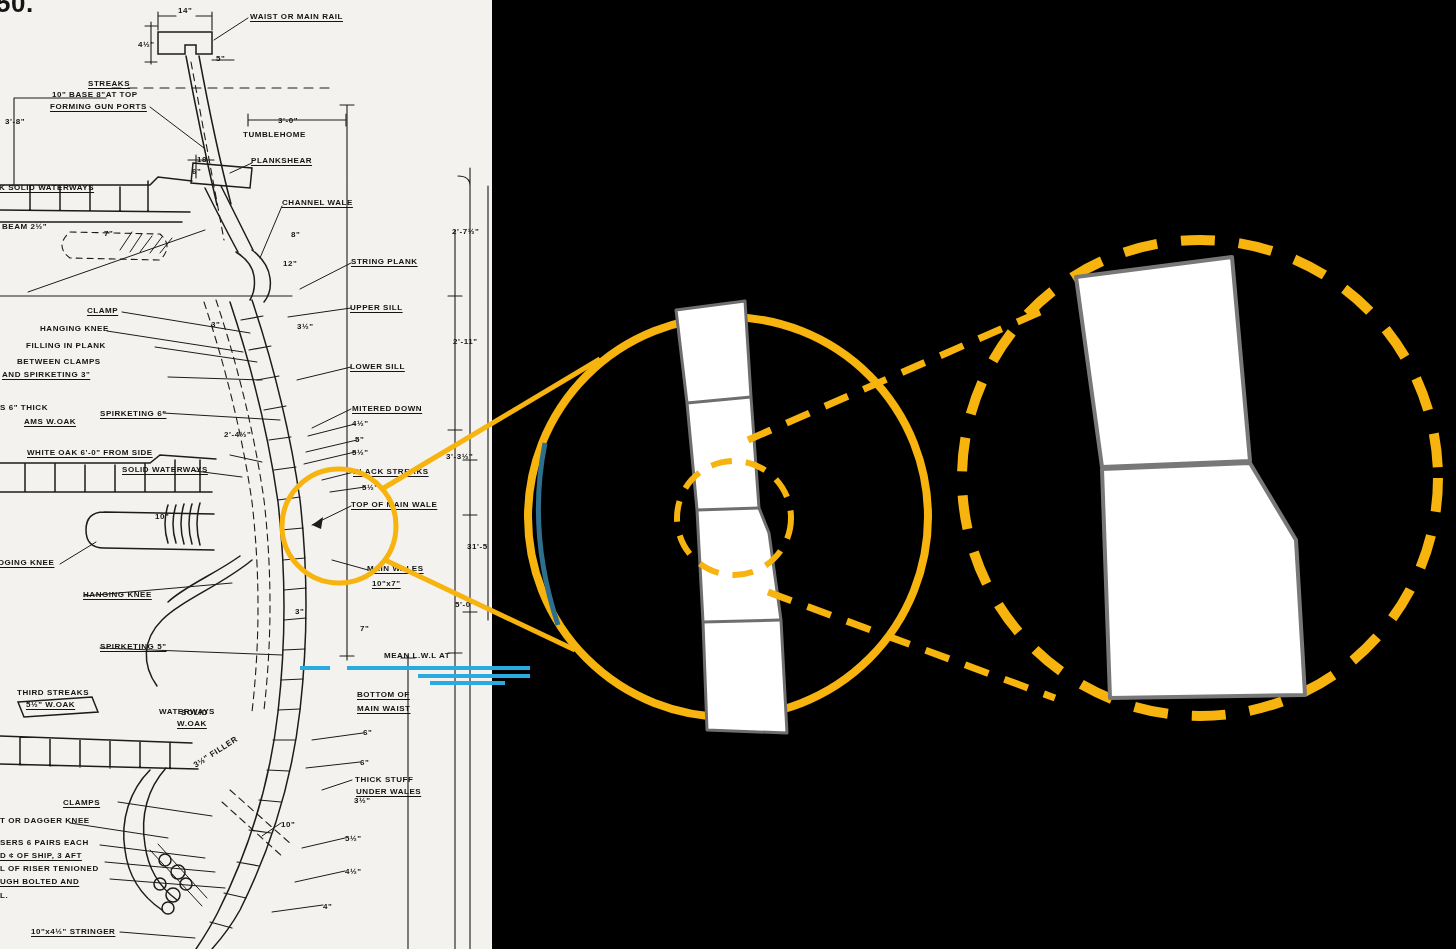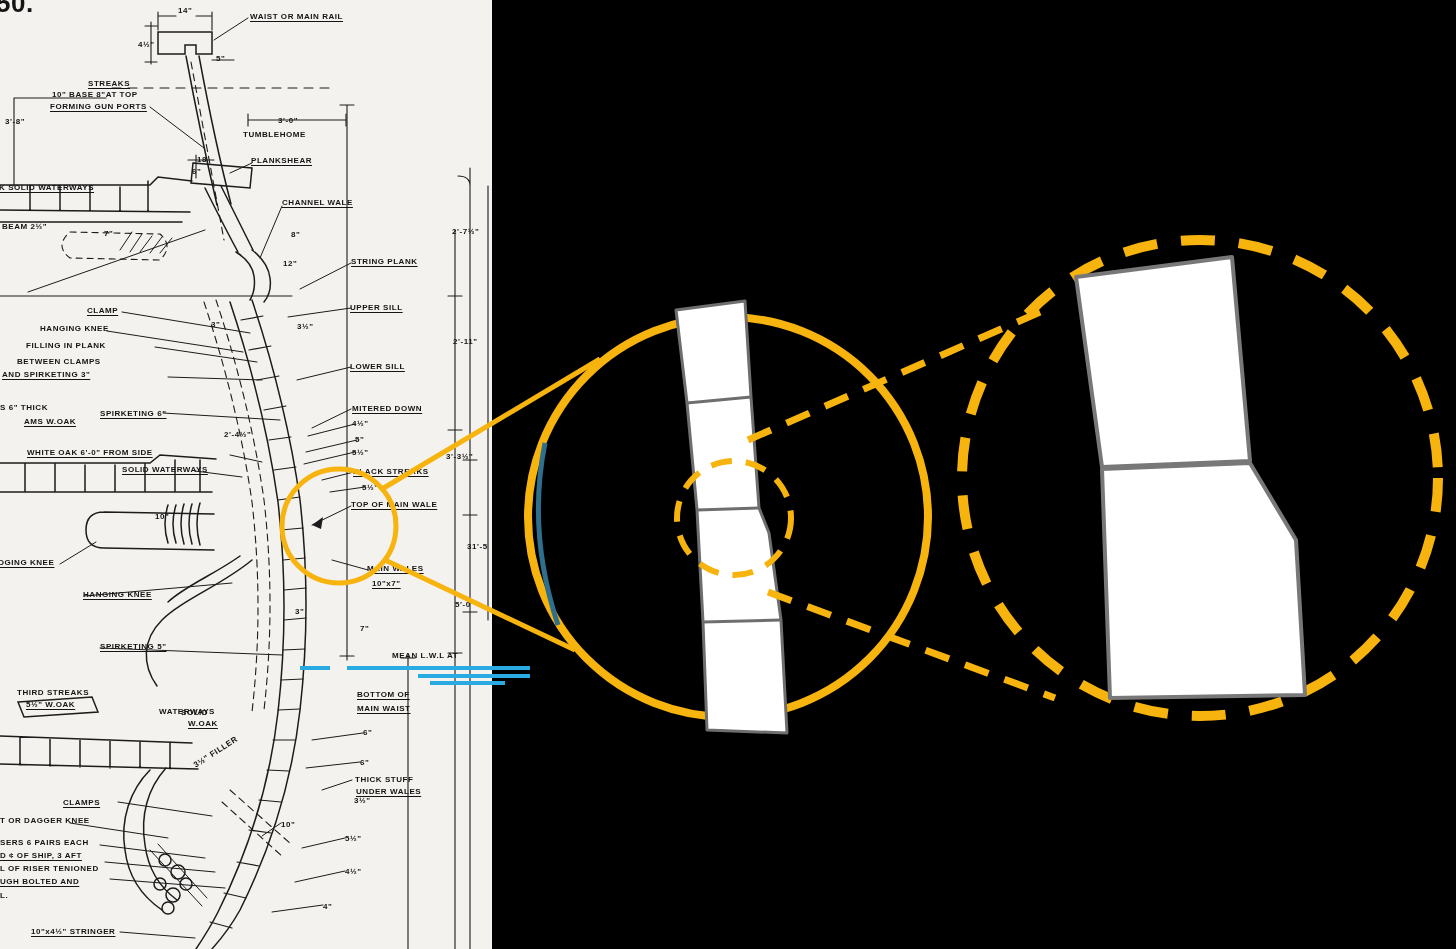--- a/index.html
+++ b/index.html
@@ -134,26 +134,26 @@
       <div class="bp-label" style="left: 155px; top: 512px;">10"</div>
       <div class="bp-label u" style="left: -14px; top: 558px;">LODGING KNEE</div>
       <div class="bp-label" style="left: 467px; top: 542px;">31'-5</div>
       <div class="bp-label u" style="left: 367px; top: 564px;">MAIN WALES</div>
       <div class="bp-label u" style="left: 372px; top: 579px;">10"x7"</div>
       <div class="bp-label u" style="left: 83px; top: 590px;">HANGING KNEE</div>
       <div class="bp-label" style="left: 295px; top: 607px;">3"</div>
       <div class="bp-label" style="left: 455px; top: 600px;">5'-0"</div>
       <div class="bp-label" style="left: 360px; top: 624px;">7"</div>
       <div class="bp-label u" style="left: 100px; top: 642px;">SPIRKETING 5"</div>
-      <div class="bp-label" style="left: 392px; top: 651px;">MEAN L.W.L AT</div>
+      <div class="bp-label" style="left: 384px; top: 651px;">MEAN L.W.L AT</div>
       <div class="bp-label" style="left: 17px; top: 688px;">THIRD STREAKS</div>
       <div class="bp-label u" style="left: 26px; top: 700px;">5½" W.OAK</div>
       <div class="bp-label" style="left: 181px; top: 694px; margin-top: 14px;">SOLID</div>
       <div class="bp-label" style="left: 159px; top: 707px;">WATERWAYS</div>
-      <div class="bp-label u" style="left: 188px; top: 719px;">W.OAK</div>
+      <div class="bp-label u" style="left: 177px; top: 719px;">W.OAK</div>
       <div class="bp-label u" style="left: 357px; top: 690px;">BOTTOM OF</div>
       <div class="bp-label u" style="left: 357px; top: 704px;">MAIN WAIST</div>
       <div class="bp-label" style="left: 363px; top: 728px;">6"</div>
       <div class="bp-label" style="left: 360px; top: 758px;">6"</div>
       <div class="bp-label" style="left: 355px; top: 775px;">THICK STUFF</div>
       <div class="bp-label u" style="left: 356px; top: 787px;">UNDER WALES</div>
       <div class="bp-label" style="left: 354px; top: 796px;">3½"</div>
       <div class="bp-label u" style="left: 63px; top: 798px;">CLAMPS</div>
       <div class="bp-label" style="left: 192px; top: 762px; transform: rotate(-33deg);">3½" FILLER</div>
       <div class="bp-label" style="left: 0px; top: 816px;">T OR DAGGER KNEE</div>

